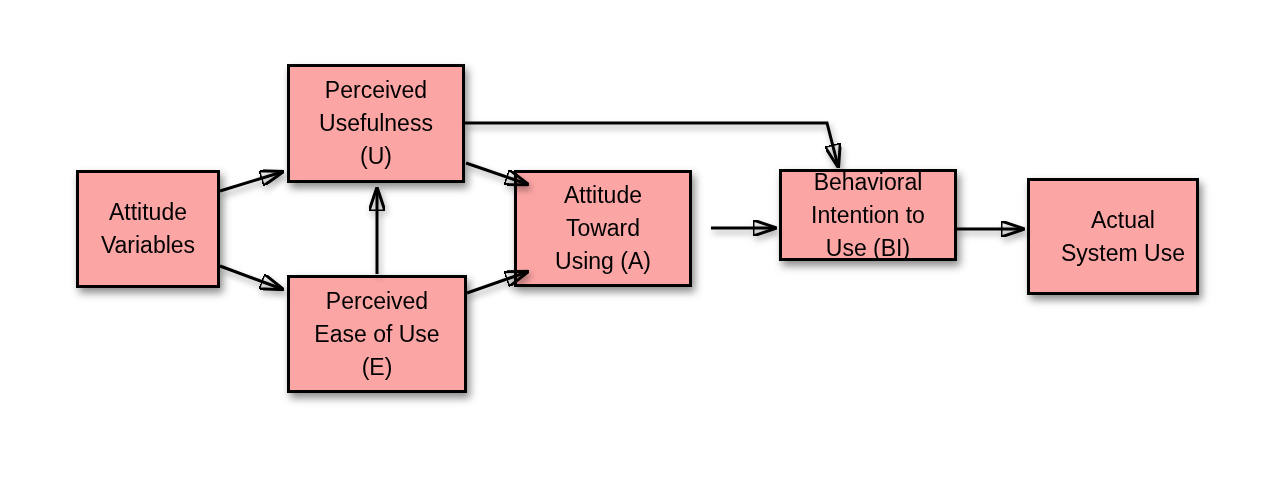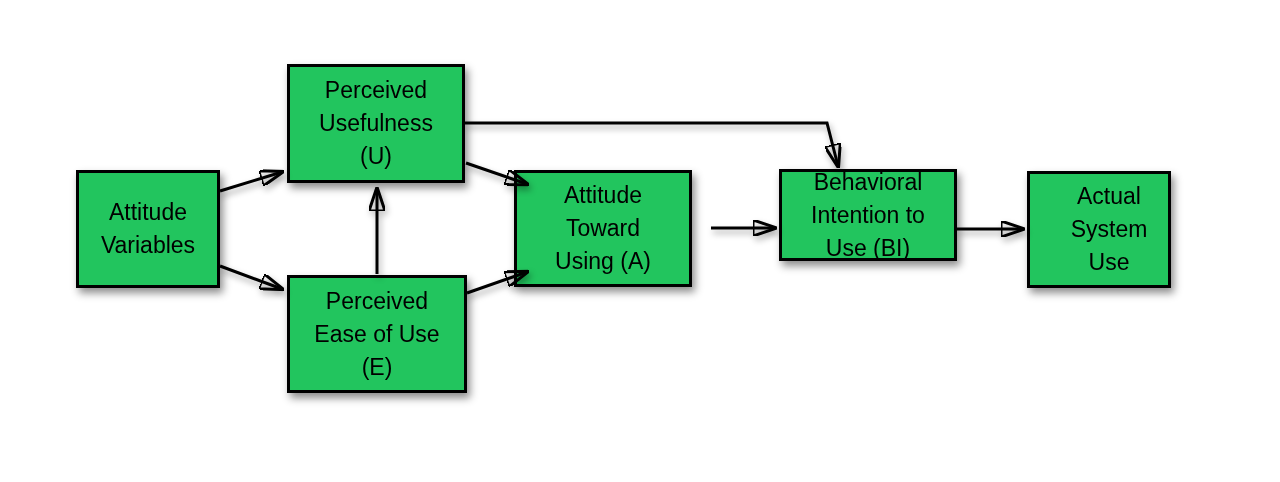--- a/index.html
+++ b/index.html
@@ -7,38 +7,38 @@
     position: relative;
     width: 1280px;
     height: 482px;
     background: #ffffff;
     overflow: hidden;
     font-family: "Liberation Sans", sans-serif;
   }
   .node {
     position: absolute;
     box-sizing: border-box;
-    background: #22c55e;
+    background: #fca5a5;
     border: 3px solid #000000;
     box-shadow: 3px 5px 8px rgba(0,0,0,0.45);
     display: flex;
     align-items: center;
     justify-content: center;
     text-align: center;
     color: #000000;
     font-size: 23px;
     line-height: 33px;
     white-space: pre-line;
   }
   .node-external   { left: 76px;   top: 170px; width: 144px; height: 118px; }
   .node-usefulness { left: 287px;  top: 64px;  width: 178px; height: 119px; }
   .node-ease       { left: 287px;  top: 275px; width: 180px; height: 118px; }
   .node-attitude   { left: 514px;  top: 170px; width: 178px; height: 117px; }
   .node-intention  { left: 779px;  top: 169px; width: 178px; height: 92px; }
-  .node-actual     { left: 1027px; top: 171px; width: 144px; height: 117px; padding-left: 20px; }
+  .node-actual     { left: 1027px; top: 178px; width: 172px; height: 117px; padding-left: 20px; }
   .edges-layer {
     position: absolute;
     left: 0; top: 0;
     width: 1280px; height: 482px;
     pointer-events: none;
     filter: drop-shadow(2px 4px 3px rgba(0,0,0,0.35));
   }
   .edges-layer path, .edges-layer polyline {
     fill: none;
     stroke: #000000;

